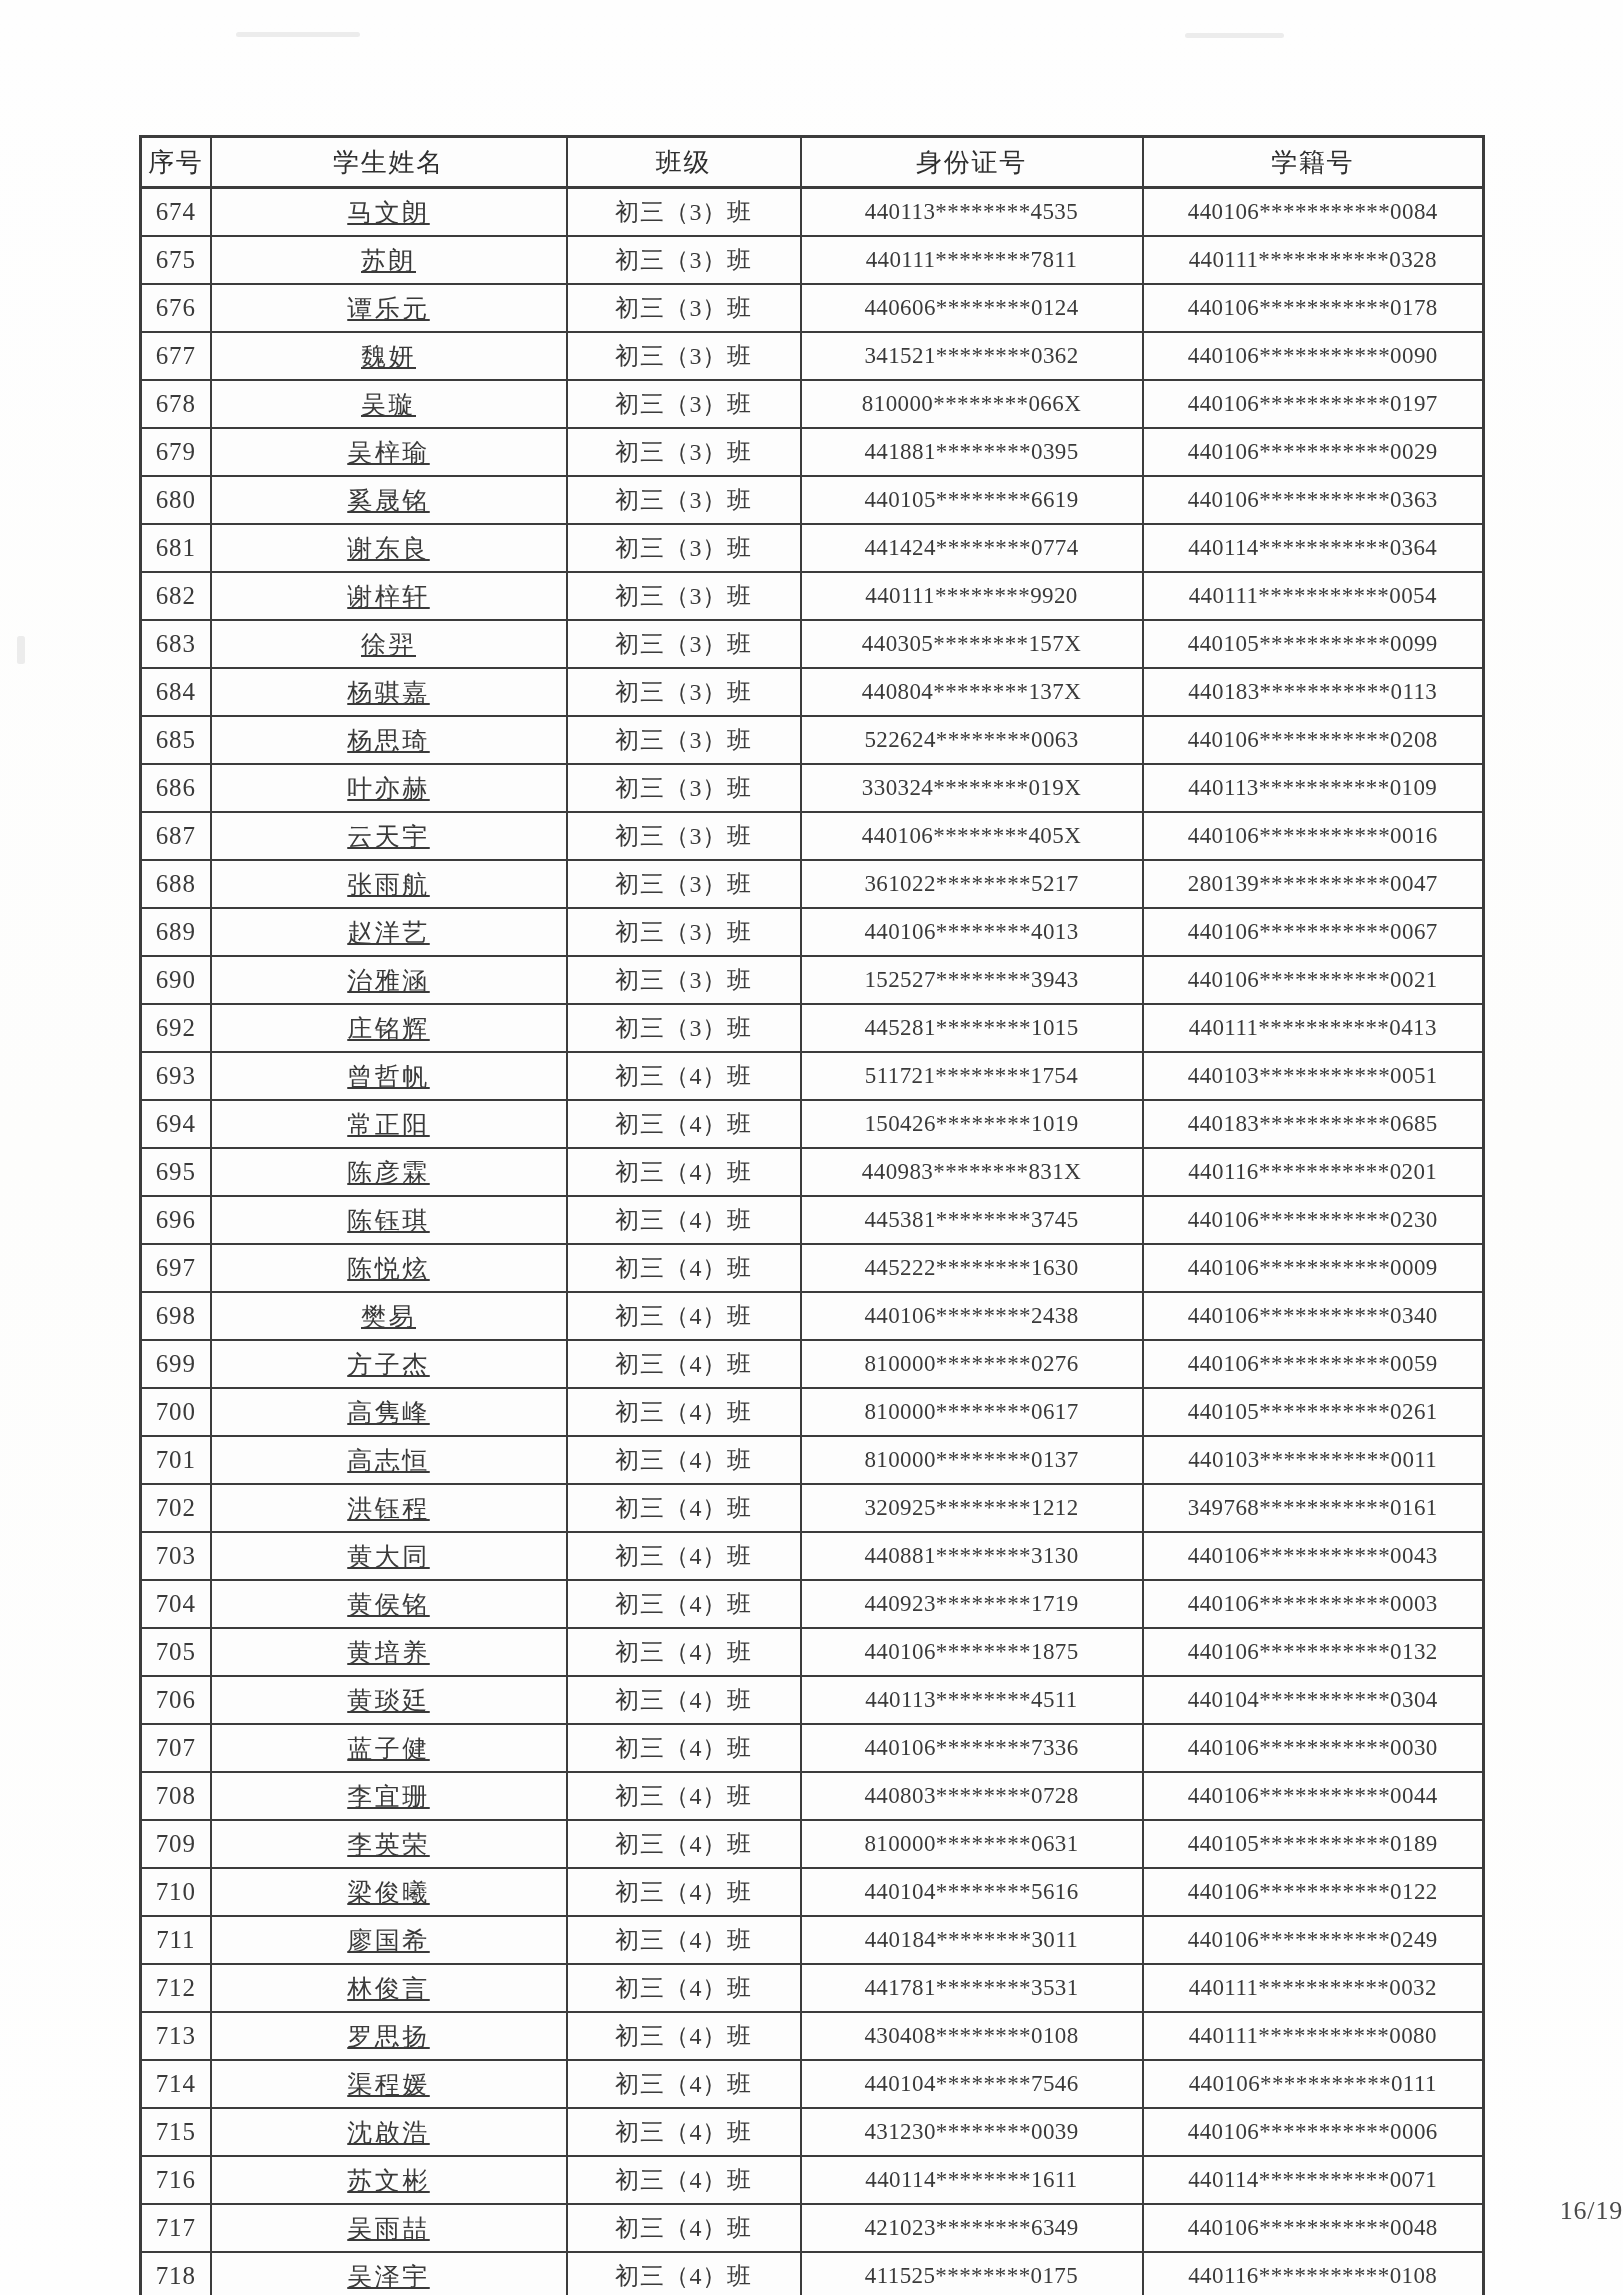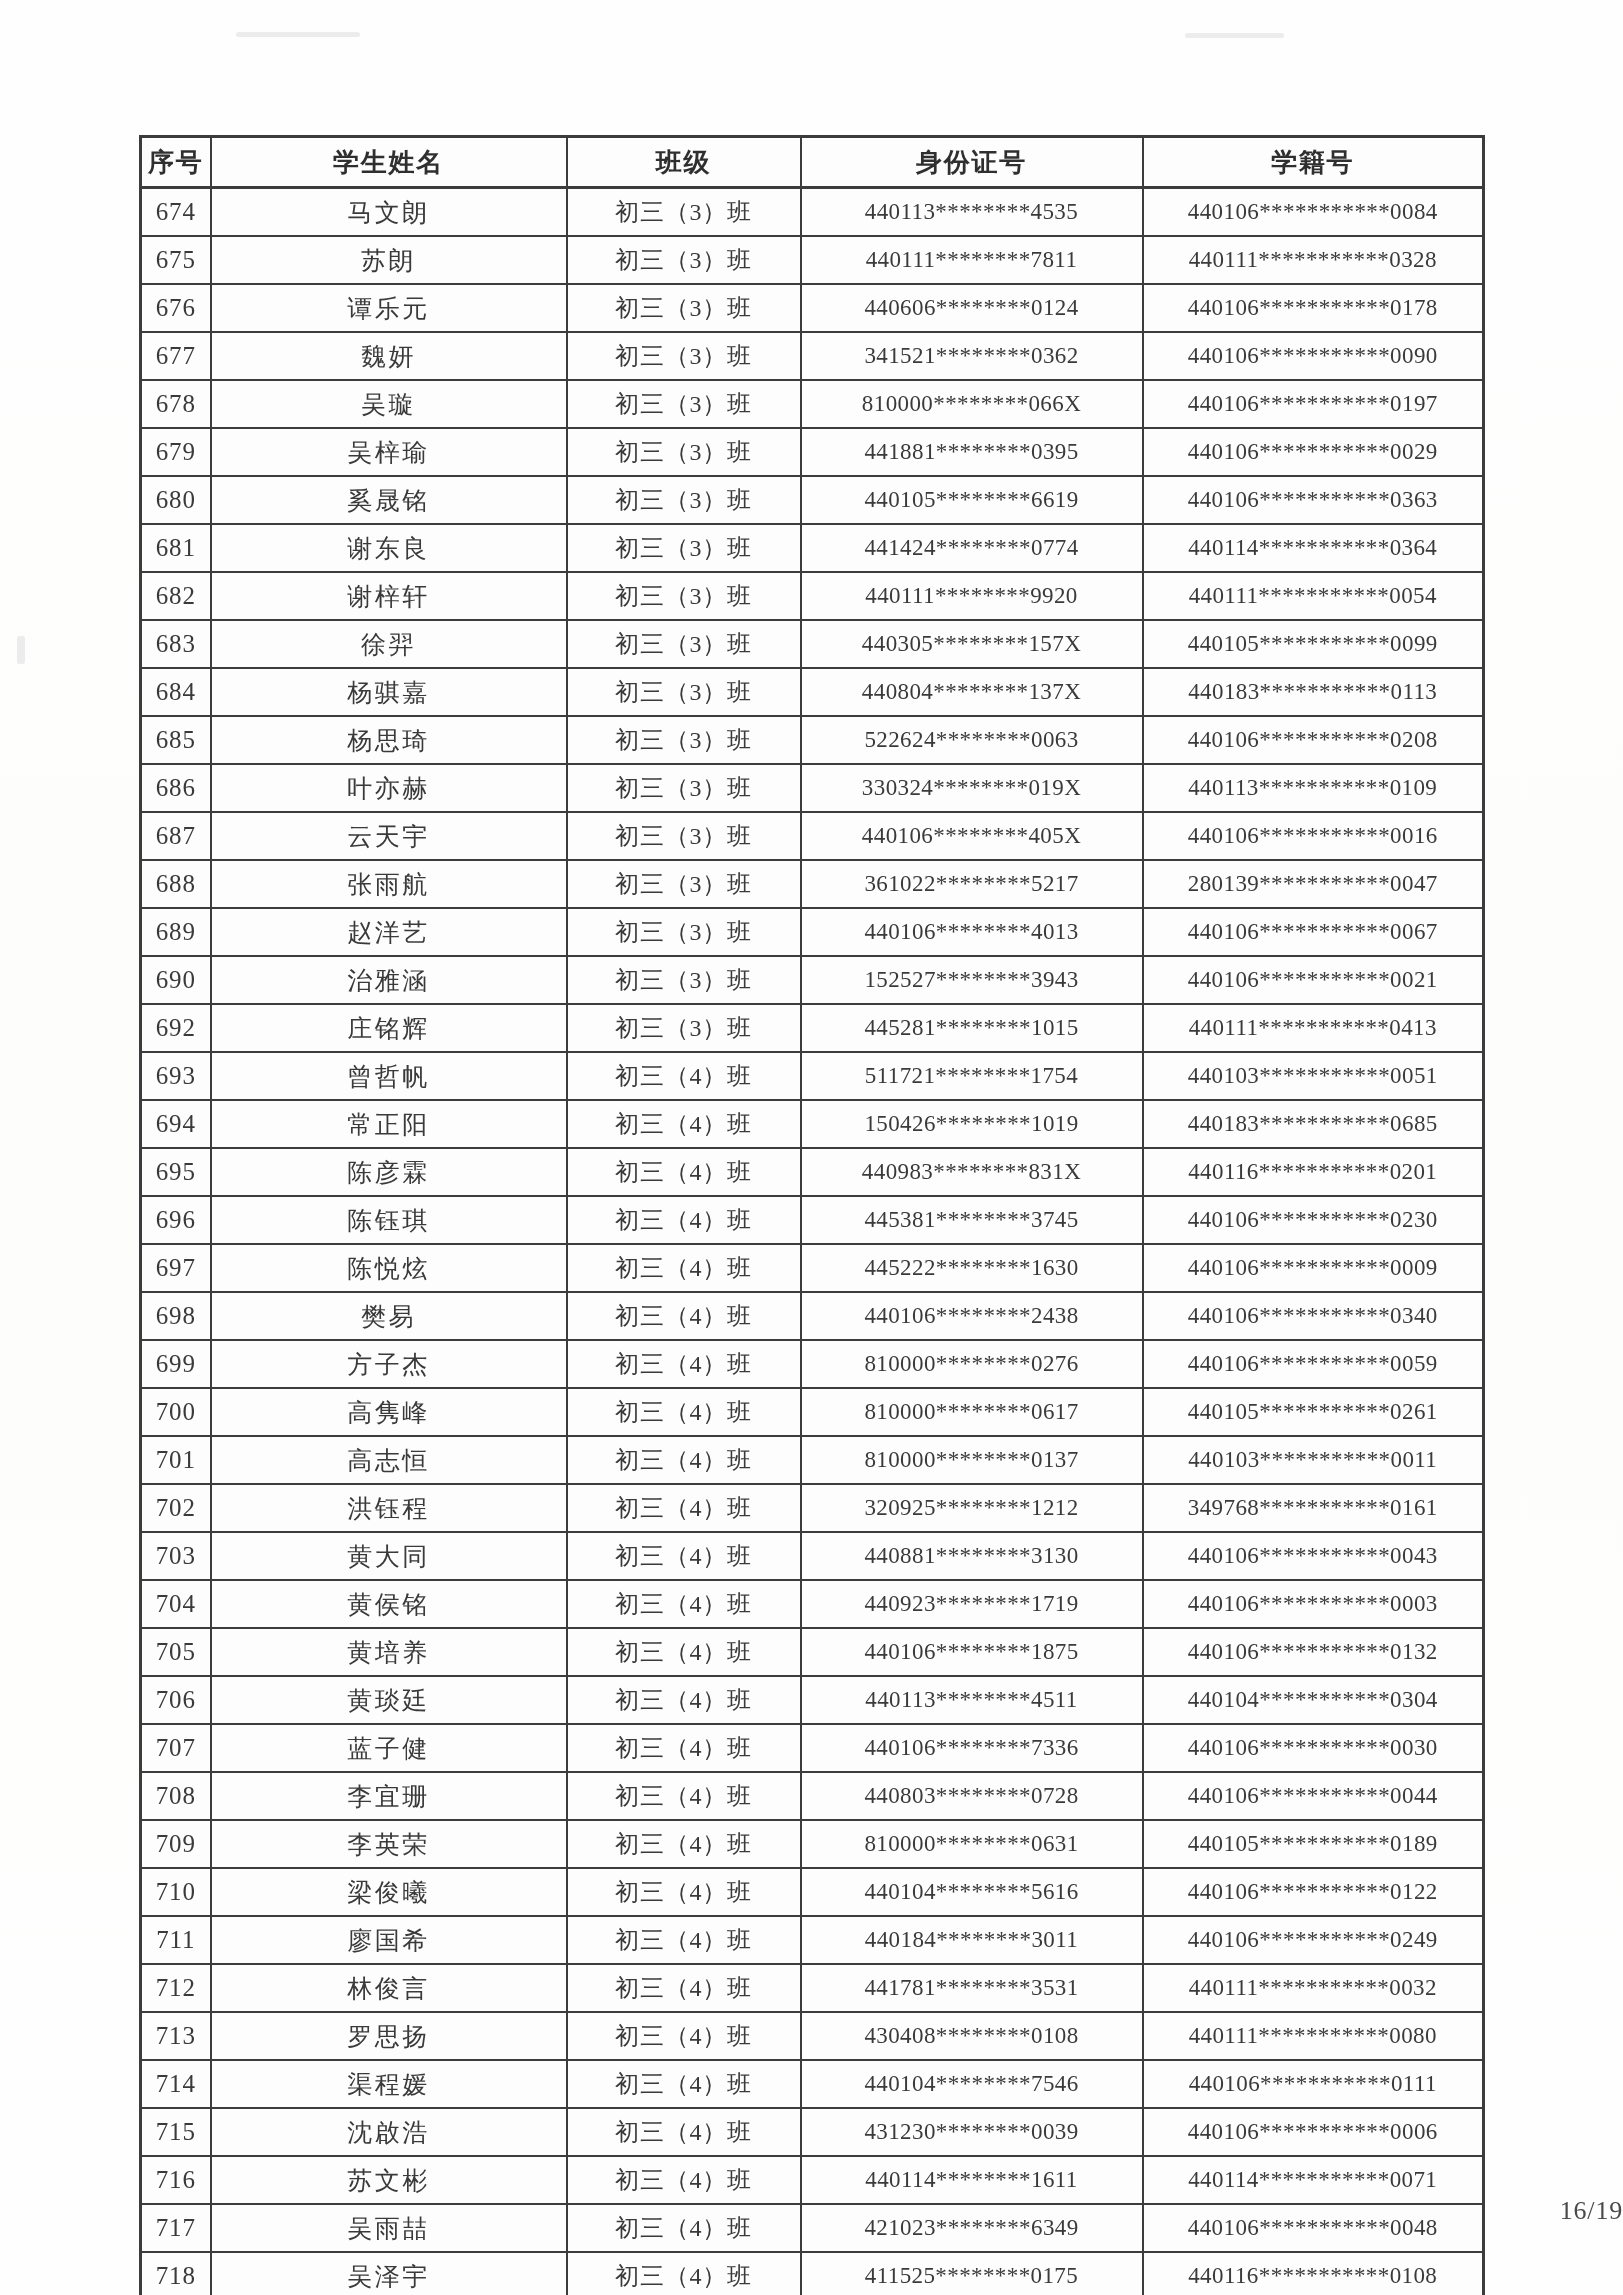--- a/index.html
+++ b/index.html
@@ -40,37 +40,37 @@
   }
   table.roster, table.roster th, table.roster td {
     border: 2.5px solid #3c3c3c;
   }
   table.roster {
     border-width: 3.3px;
   }
   table.roster th {
     height: 46px;
     font-size: 26px;
-    font-weight: bold;
+    font-weight: normal;
     color: #2f2f2f;
     letter-spacing: 1.7px;
     border-bottom-width: 3.3px;
     background: #fdfdfd;
   }
   table.roster td {
     height: 44px;
     text-align: center;
     vertical-align: middle;
     color: #3a3a3a;
     background: #fdfdfd;
     overflow: hidden;
     white-space: nowrap;
   }
   td.col-index  { font-size: 25px; letter-spacing: 0.8px; }
-  td.col-name   { font-size: 25px; letter-spacing: 2.5px; }
+  td.col-name   { font-size: 25px; letter-spacing: 2.5px; text-decoration: underline; }
   td.col-class  { font-size: 24px; letter-spacing: 0.8px; margin-left: 8px; }
   td.col-id,
   td.col-reg    { font-size: 23px; letter-spacing: 0.4px; }
 
   .page-footer {
     position: absolute;
     left: 0;
     top: 2196px;
     width: 1623px;
     text-align: right;

